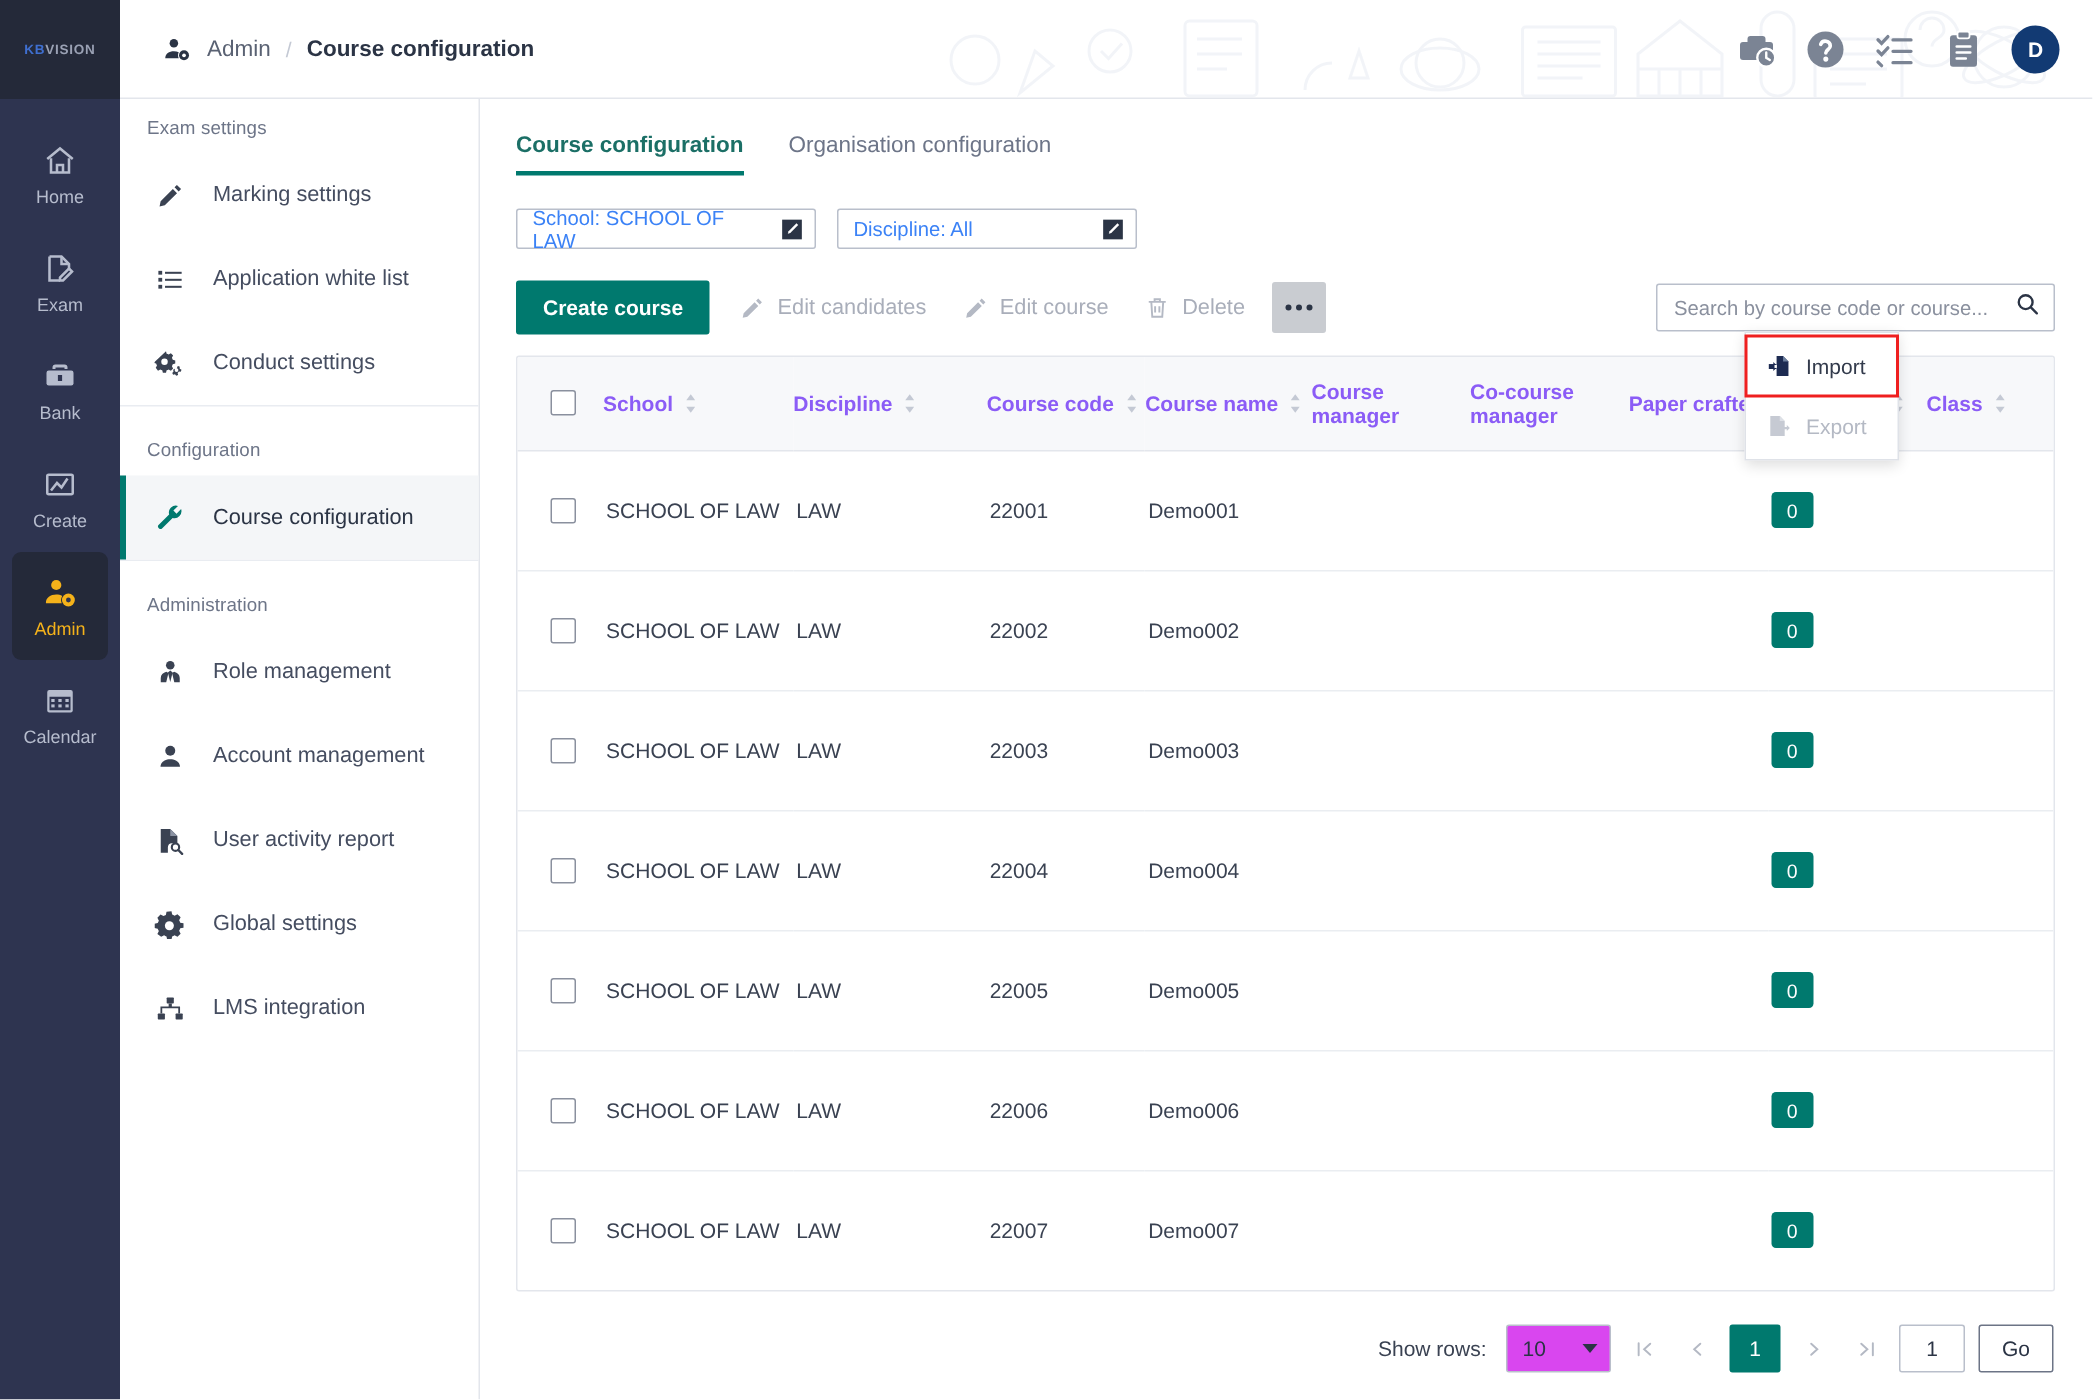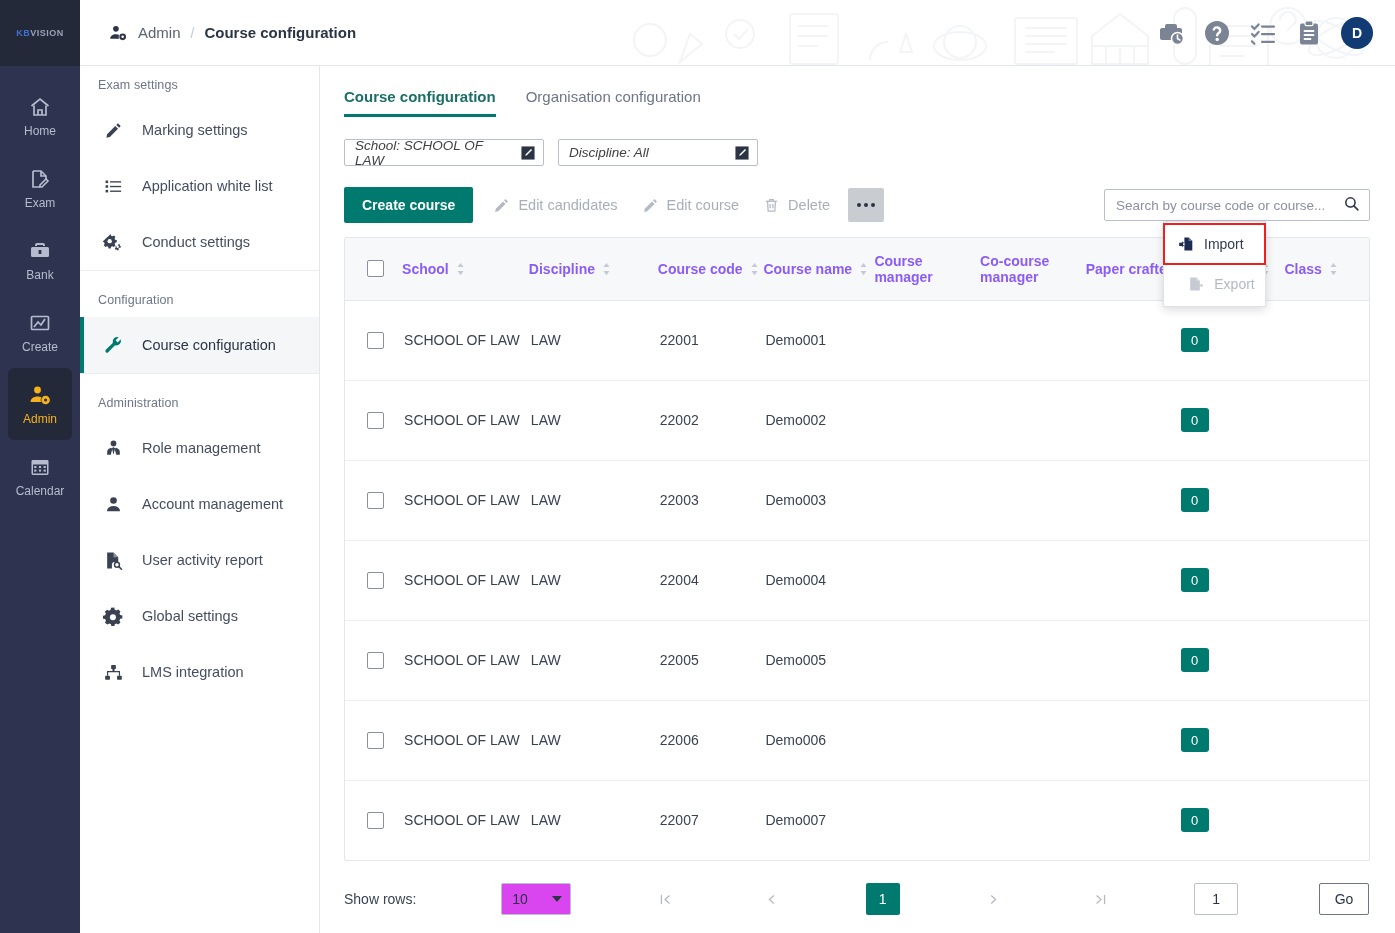--- a/index.html
+++ b/index.html
@@ -96,22 +96,22 @@
   .main-inner { padding: 22px 25px 0 24px; display:flex; flex-direction:column; height:100%; }
 
   .tabs { display: flex; gap: 30px; border-bottom: 0; }
   .tab { font-size: 15px; color: #6d7588; padding-bottom: 9px; cursor: pointer; }
   .tab.active { color: #1b6f66; font-weight: bold; border-bottom: 3px solid #00796e; }
 
   .filters { display: flex; gap: 14px; margin-top: 22px; }
   .filter-chip {
     height: 27px; border: 1px solid #b9bfcb; border-radius: 2px;
     display: flex; align-items: center; padding: 0 8px 0 10px;
-    font-size: 13.5px; color: #404040; background: #fff; cursor: pointer;
-    justify-content: space-between; gap: 12px; font-style: italic;
+    font-size: 13.5px; color: #3b82f6; background: #fff; cursor: pointer;
+    justify-content: space-between; gap: 12px;
   }
   .chip-school { width: 200px; }
   .chip-discipline { width: 200px; }
   .chip-course { width: 195px; }
   .edit-sq { width: 14px; height: 14px; flex: 0 0 14px; }
 
   .toolbar { display: flex; align-items: center; margin-top: 21px; position: relative; }
   .btn-create {
     background: #00796e; color: #fff; font-size: 14px; font-weight: bold;
     border: none; height: 36px; padding: 0 18px; border-radius: 2px; cursor: pointer;
@@ -134,21 +134,21 @@
     position: absolute; left: 819px; top: 34px; width: 103px;
     background: #fff; border: 1px solid #dfe2e8;
     box-shadow: 0 3px 9px rgba(0,0,0,.14); z-index: 21; padding: 2px 0;
   }
   .menu-item {
     display: flex; align-items: center; gap: 10px; height: 40px;
     padding-left: 14px; font-size: 14px; color: #333b4c; cursor: pointer;
   }
   .menu-item .ico { width: 16px; height: 16px; display:flex; }
   .menu-item.highlighted { outline: 2px solid #ef1f1f; outline-offset: -1px; }
-  .menu-item.disabled { color: #b4b9c4; cursor: default; justify-content: center; }
+  .menu-item.disabled { color: #b4b9c4; cursor: default; }
 
   .search-wrap { margin-left: auto; }
   .search-box {
     width: 266px; height: 32px; border: 1px solid #b9bfcb; border-radius: 2px;
     display: flex; align-items: center; padding: 0 9px 0 11px; background: #fff;
   }
   .search-box input {
     border: none; outline: none; flex: 1 1 auto; font-size: 13.5px;
     color: #4c1d95; font-family: inherit; background: transparent; min-width: 0;
   }
@@ -197,21 +197,21 @@
     filter: blur(3.5px); opacity: .95;
   }
   .badge-0 {
     display: inline-flex; align-items: center; justify-content: center;
     min-width: 28px; height: 24px; padding: 0 8px; border-radius: 3px;
     background: #00796e; color: #fff; font-size: 13px;
   }
 
   
   .pager {
-    display: flex; align-items: center; justify-content: space-between;
+    display: flex; align-items: center; justify-content: flex-end;
     gap: 9px; padding: 22px 1px 0 0;
   }
   .pager-lbl { font-size: 14px; color: #3a4252; margin-right: 4px; }
   .rows-select {
     width: 70px; height: 32px; border: 1px solid #b9bfcb; border-radius: 2px;
     display: flex; align-items: center; justify-content: space-between;
     padding: 0 8px 0 10px; font-size: 14px; color: #2b3445; background: #d946ef; cursor: pointer;
   }
   .caret { width: 0; height: 0; border-left: 5px solid transparent; border-right: 5px solid transparent; border-top: 6px solid #2b3445; }
   .pg-arrow {

